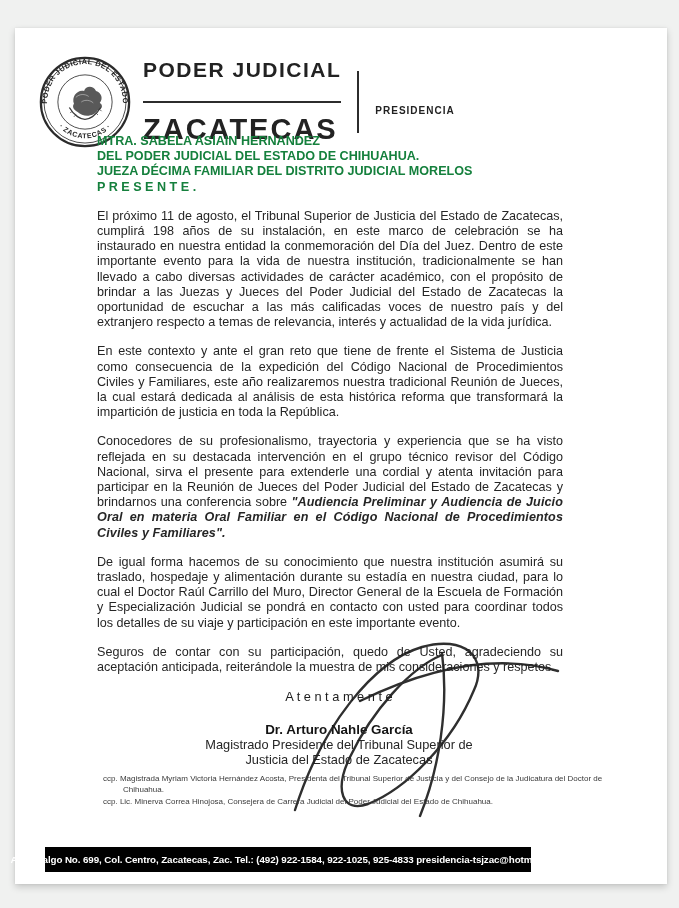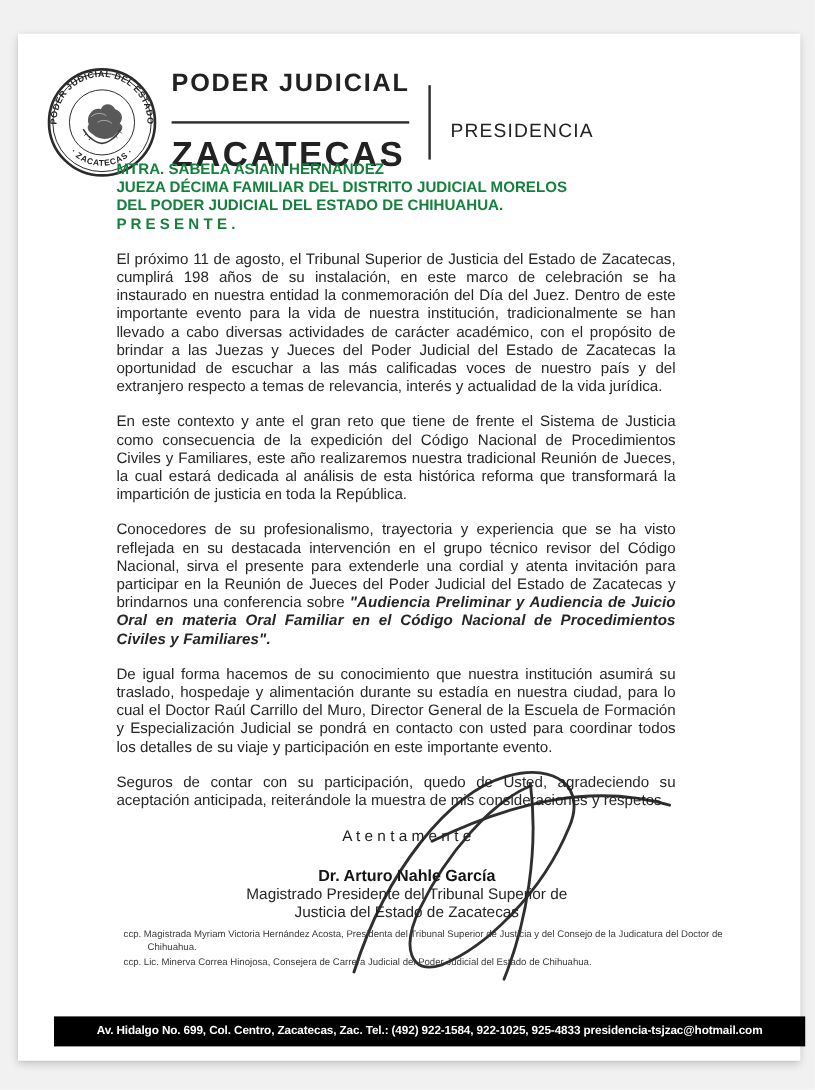--- a/index.html
+++ b/index.html
@@ -20,21 +20,21 @@
   .brand{margin-left:12px;}
   .brand-top{
     font-size:21px;font-weight:600;letter-spacing:1.5px;color:#222;
     padding-bottom:19px;border-bottom:2.5px solid #2c2c2c;white-space:nowrap;
   }
   .brand-bottom{
     font-size:29px;font-weight:700;letter-spacing:2px;color:#222;
     margin-top:10px;white-space:nowrap;
   }
   .hdr-divider{width:2px;height:62px;background:#2c2c2c;margin:0 16px 0 16px;}
-  .division{font-size:16px;font-weight:400;letter-spacing:1px;color:#222;margin-top:16px;}
+  .division{font-size:10px;font-weight:700;letter-spacing:1px;color:#222;margin-top:16px;}
   
   .content{
     position:absolute;left:82px;right:86px;top:106px;
     color:#262626;font-size:12.6px;line-height:15.2px;text-align:justify;
   }
   .recipient{font-weight:700;color:#15803d;line-height:15.2px;margin-bottom:14px;white-space:nowrap;}
   .para{margin:0 18px 14px 0;}
   .para b i{letter-spacing:0.1px;}
   .closing{text-align:center;margin-top:6px;}
   .salutation{font-size:12.8px;color:#1c1c1c;}
@@ -42,21 +42,21 @@
   .signer-title{font-size:12.8px;line-height:15.4px;color:#262626;}
   
   .sig{position:absolute;left:235px;top:595px;width:330px;height:215px;pointer-events:none;}
   
   .cc{
     position:absolute;left:88px;right:34px;top:746px;
     font-size:8px;line-height:10.5px;color:#3a3a3a;text-align:left;
   }
   .cc-line{padding-left:20px;text-indent:-20px;margin-bottom:2px;}
   .footer{
-    position:absolute;left:30px;top:819px;width:626px;height:25px;
+    position:absolute;left:30px;top:819px;width:486px;height:25px;
     background:#000;color:#fff;
     display:flex;align-items:center;justify-content:center;
     font-weight:700;font-size:9.8px;letter-spacing:-0.1px;white-space:nowrap;
   }
 </style>
 </head>
 <body>
 
 <div class="paper">
 
@@ -87,22 +87,22 @@
       <div class="brand-top">PODER JUDICIAL</div>
       <div class="brand-bottom">ZACATECAS</div>
     </div>
     <div class="hdr-divider"></div>
     <div class="division">PRESIDENCIA</div>
   </div>
 
   <div class="content">
     <div class="recipient">
       <div>MTRA. SABELA ASIAIN HERNANDEZ</div>
+      <div>DEL PODER JUDICIAL DEL ESTADO DE CHIHUAHUA.</div>
       <div>JUEZA DÉCIMA FAMILIAR DEL DISTRITO JUDICIAL MORELOS</div>
-      <div>DEL PODER JUDICIAL DEL ESTADO DE CHIHUAHUA.</div>
       <div>P R E S E N T E .</div>
     </div>
 
     <p class="para">El próximo 11 de agosto, el Tribunal Superior de Justicia del Estado de Zacatecas, cumplirá 198 años de su instalación, en este marco de celebración se ha instaurado en nuestra entidad la conmemoración del Día del Juez. Dentro de este importante evento para la vida de nuestra institución, tradicionalmente se han llevado a cabo diversas actividades de carácter académico, con el propósito de brindar a las Juezas y Jueces del Poder Judicial del Estado de Zacatecas la oportunidad de escuchar a las más calificadas voces de nuestro país y del extranjero respecto a temas de relevancia, interés y actualidad de la vida jurídica.</p>
     <p class="para">En este contexto y ante el gran reto que tiene de frente el Sistema de Justicia como consecuencia de la expedición del Código Nacional de Procedimientos Civiles y Familiares, este año realizaremos nuestra tradicional Reunión de Jueces, la cual estará dedicada al análisis de esta histórica reforma que transformará la impartición de justicia en toda la República.</p>
     <p class="para"><span>Conocedores de su profesionalismo, trayectoria y experiencia que se ha visto reflejada en su destacada intervención en el grupo técnico revisor del Código Nacional, sirva el presente para extenderle una cordial y atenta invitación para participar en la Reunión de Jueces del Poder Judicial del Estado de Zacatecas y brindarnos una conferencia sobre </span><b><i>"Audiencia Preliminar y Audiencia de Juicio Oral en materia Oral Familiar en el Código Nacional de Procedimientos Civiles y Familiares".</i></b></p>
     <p class="para">De igual forma hacemos de su conocimiento que nuestra institución asumirá su traslado, hospedaje y alimentación durante su estadía en nuestra ciudad, para lo cual el Doctor Raúl Carrillo del Muro, Director General de la Escuela de Formación y Especialización Judicial se pondrá en contacto con usted para coordinar todos los detalles de su viaje y participación en este importante evento.</p>
     <p class="para">Seguros de contar con su participación, quedo de Usted, agradeciendo su aceptación anticipada, reiterándole la muestra de mis consideraciones y respetos.</p>
 
     <div class="closing">

